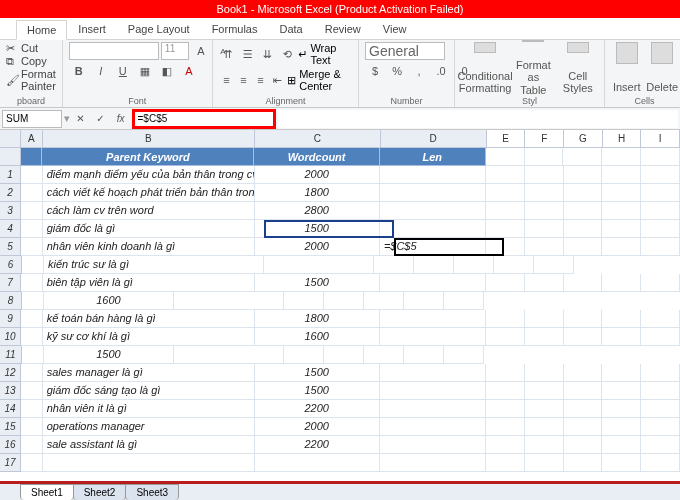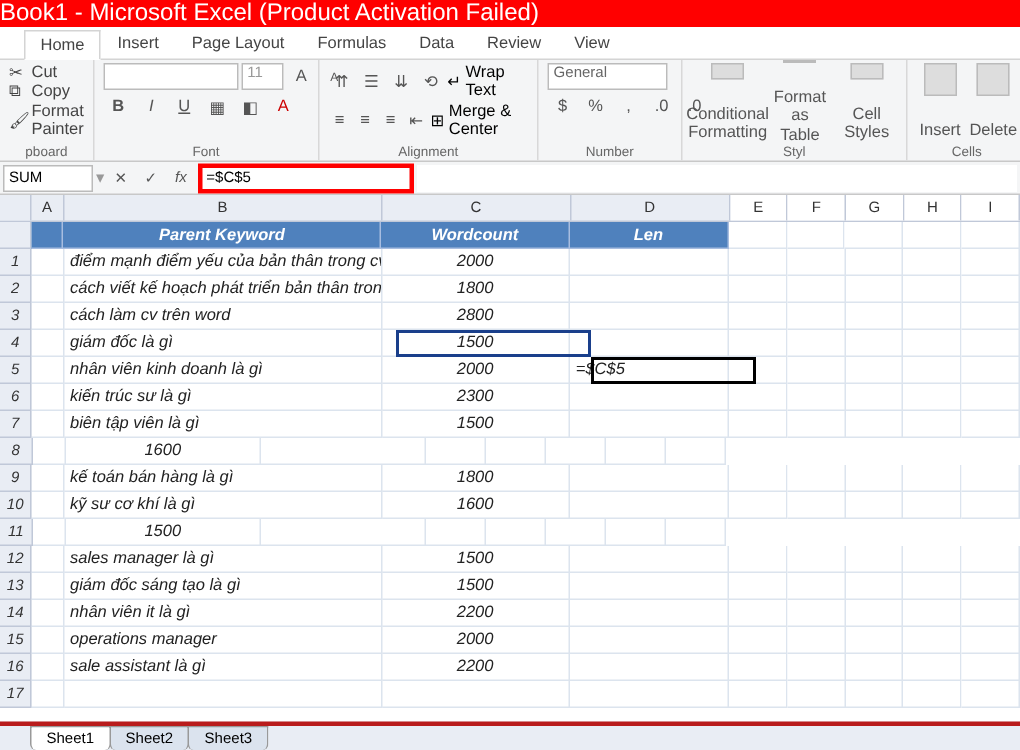--- a/index.html
+++ b/index.html
@@ -1,33 +1,33 @@
 <!DOCTYPE html>
 <html><head>
 <meta charset="utf-8">
 <style>
 *{margin:0;padding:0;box-sizing:border-box;font-family:'Segoe UI',Tahoma,sans-serif;font-size:11px;}
 body{background:#fff;width:680px;height:500px;overflow:hidden;position:relative;}
-.titlebar{background:#ff0000;height:18px;color:#fff;line-height:18px;font-size:16px;}
+.titlebar{background:#ff0000;height:18px;color:#fff;text-align:center;line-height:18px;font-size:11px;}
 .tabstrip{background:#fff;height:22px;border-bottom:1px solid #d4d4d4;display:flex;align-items:flex-end;padding-left:16px;}
 .tab{padding:3px 10px;color:#444;cursor:pointer;border:1px solid transparent;font-size:11px;}
 .tab.active{background:#fff;border:1px solid #d4d4d4;border-bottom:1px solid #fff;margin-bottom:-1px;}
 .ribbon{background:#f4f5f6;height:68px;border-bottom:1px solid #c8c8c8;display:flex;overflow:hidden;}
 .group{border-right:1px solid #d8d8d8;padding:2px 6px 0 6px;display:flex;flex-direction:column;justify-content:space-between;}
 .group-label{font-size:9px;color:#666;text-align:center;padding-bottom:1px;}
 .group-body{display:flex;gap:4px;align-items:flex-start;}
 .clip-col{display:flex;flex-direction:column;gap:1px;font-size:10px;color:#444;}
 .clip-item{display:flex;align-items:center;gap:3px;}
 .ico{width:12px;height:12px;display:inline-block;}
 .font-controls{display:flex;flex-direction:column;gap:2px;}
 .font-row{display:flex;gap:2px;align-items:center;}
 .font-sel{border:1px solid #bbb;background:#fff;height:18px;font-size:10px;padding:0 3px;color:#999;}
 .btn-ico{width:20px;height:18px;border:1px solid transparent;display:flex;align-items:center;justify-content:center;color:#555;font-size:11px;}
 .align-col{display:flex;flex-direction:column;gap:2px;}
-.num-sel{border:1px solid #bbb;background:#fff;width:80px;height:18px;font-size:10px;padding:0 3px;color:#666;}
+.num-sel{border:1px solid #bbb;background:#fff;width:80px;height:18px;font-size:14px;padding:0 3px;color:#666;}
 .big-btn{display:flex;flex-direction:column;align-items:center;justify-content:center;width:48px;height:52px;font-size:9px;color:#555;text-align:center;line-height:1.1;gap:17px;}
 .big-ico{width:22px;height:22px;background:#ddd;border:1px solid #bbb;}
 .namebox-row{background:#f4f5f6;height:22px;border-bottom:1px solid #c8c8c8;display:flex;align-items:center;padding:0 2px;gap:2px;}
 .namebox{width:60px;height:18px;border:1px solid #bbb;background:#fff;font-size:10px;padding:0 3px;}
 .fx-btn{width:18px;height:16px;display:flex;align-items:center;justify-content:center;color:#555;font-size:10px;}
 .formula-input{flex:0 0 58px;height:20px;border:3px solid #ff0000;background:#fff;font-size:10px;padding:0 3px;}
 .formula-after{flex:1;height:18px;background:#fff;}
 .colheaders{display:flex;height:18px;background:#e9edf4;border-bottom:1px solid #c0c8d8;}
 .corner{width:22px;border-right:1px solid #c0c8d8;background:#e9edf4;}
 .colhead{border-right:1px solid #c0c8d8;text-align:center;line-height:18px;color:#333;font-size:10px;}
@@ -273,21 +273,20 @@
         <div class="cell cE"></div>
         <div class="cell cF"></div>
         <div class="cell cG"></div>
         <div class="cell cH"></div>
         <div class="cell cI"></div>
       </div>
       <div class="row">
         <div class="rowhead">6</div>
         <div class="cell cA"></div>
         <div class="cell cB">kiến trúc sư là gì</div>
-        <div class="cell cC">2300</div>
         <div class="cell cD"></div>
         <div class="cell cE"></div>
         <div class="cell cF"></div>
         <div class="cell cG"></div>
         <div class="cell cH"></div>
         <div class="cell cI"></div>
       </div>
       <div class="row">
         <div class="rowhead">7</div>
         <div class="cell cA"></div>

